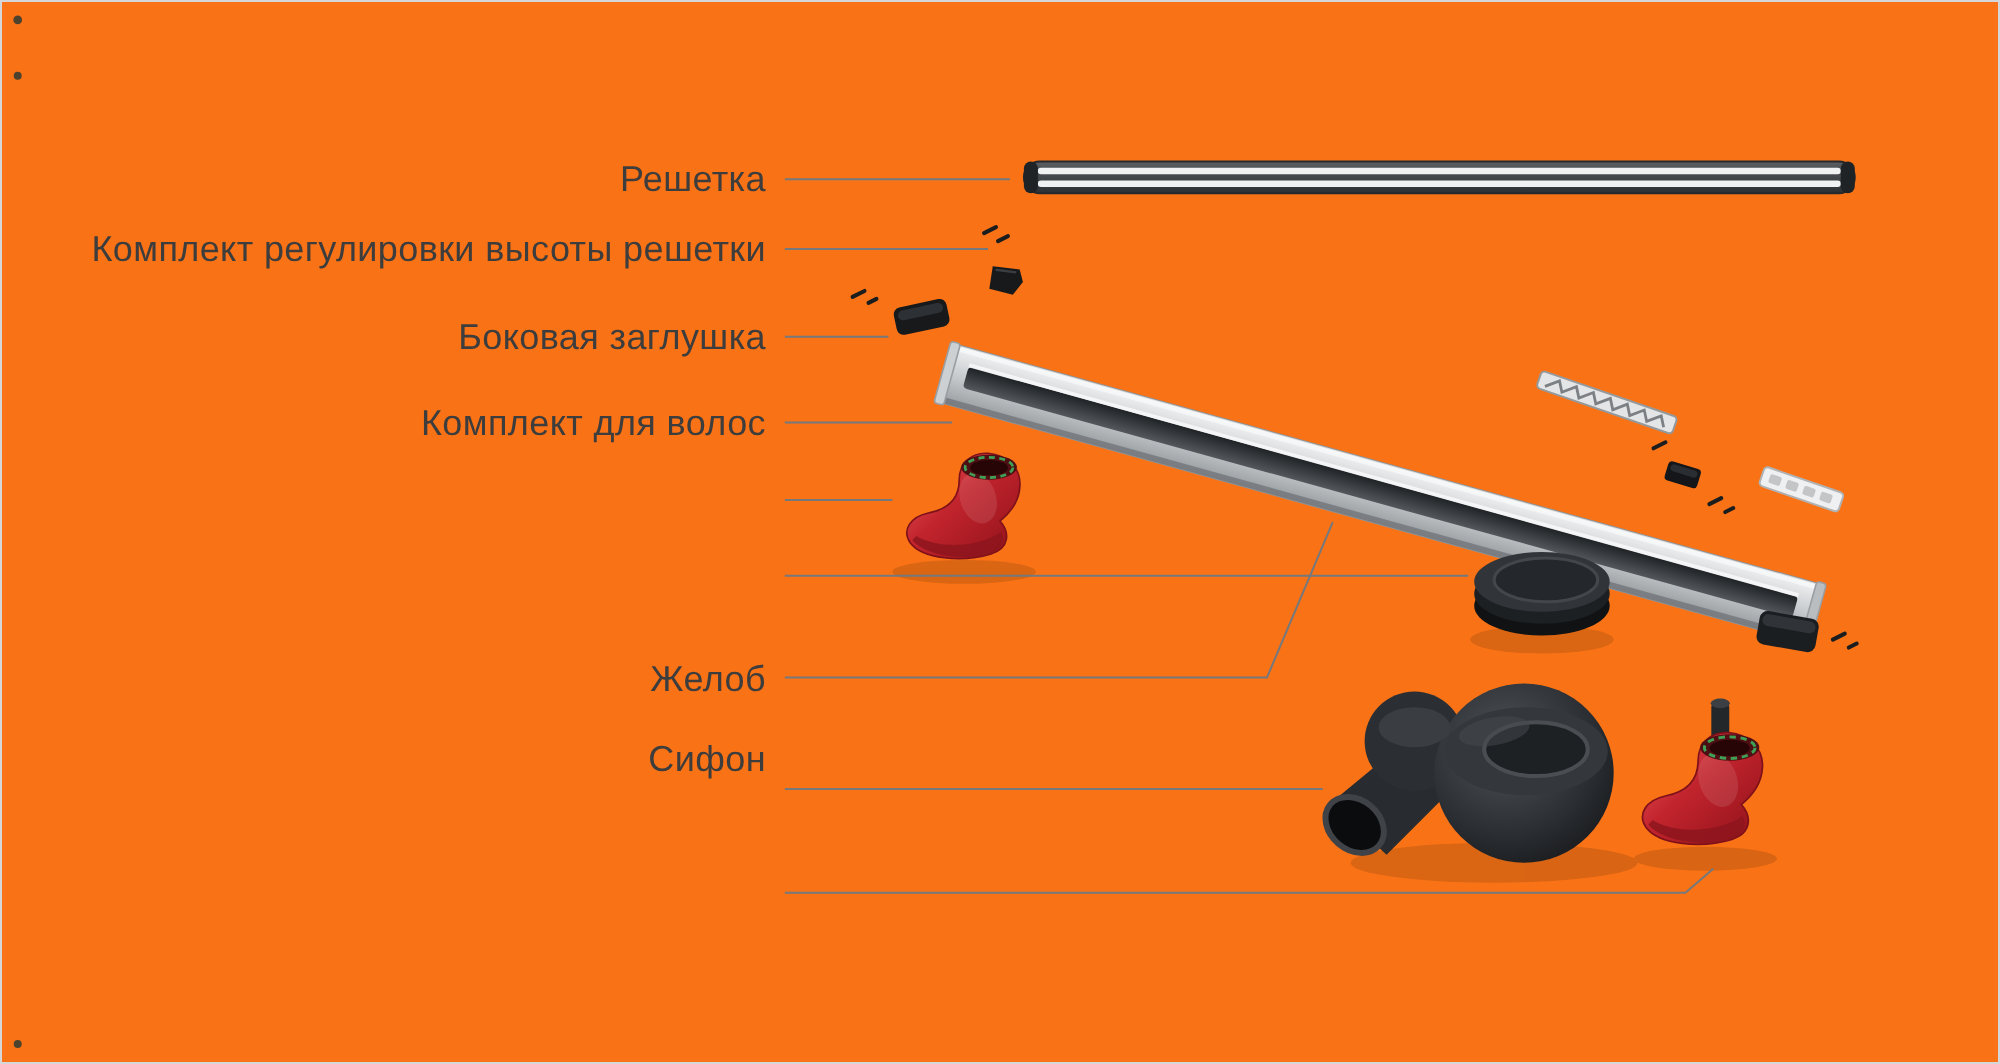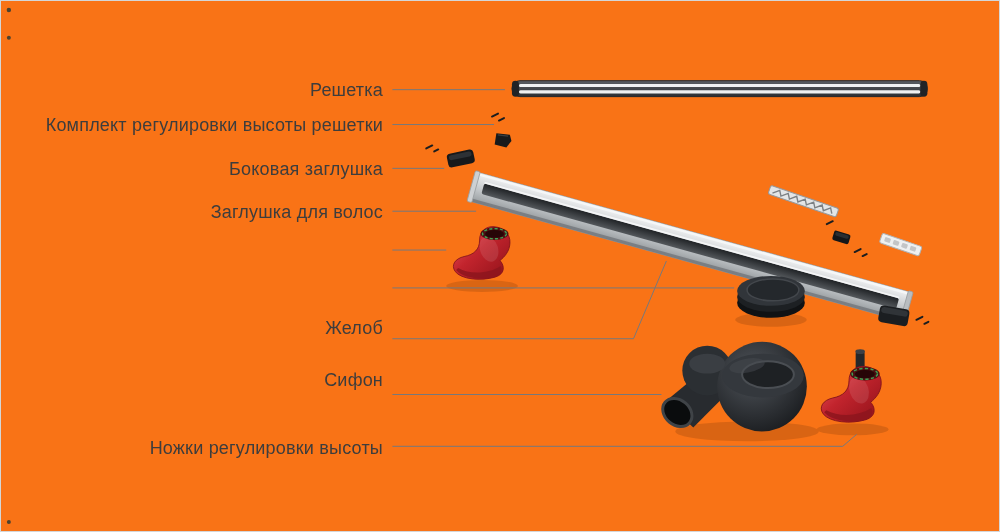--- a/index.html
+++ b/index.html
@@ -175,18 +175,17 @@
       <path d="M392,288 H735"></path>
       <path d="M392,339 H634 L667,261"></path>
       <path d="M392,395 H662"></path>
       <path d="M392,447 H844 L858,435"></path>
     </g>
   </svg>
 
   <div class="label" style="top:89px">Решетка</div>
   <div class="label" style="top:168px">Боковая заглушка</div>
   <div class="label" style="top:124px">Комплект регулировки высоты решетки</div>
-  <div class="label" style="top:211px">Заглушка для волос</div>
-  <div class="label" style="top:327px">Желоб</div>
+  <div class="label" style="top:211px">Комплект для волос</div>
+  <div class="label" style="top:339px">Желоб</div>
   <div class="label" style="top:379px">Сифон</div>
-  <div class="label" style="top:447px">Ножки регулировки высоты</div>
 
 </div>
 
 </body></html>

